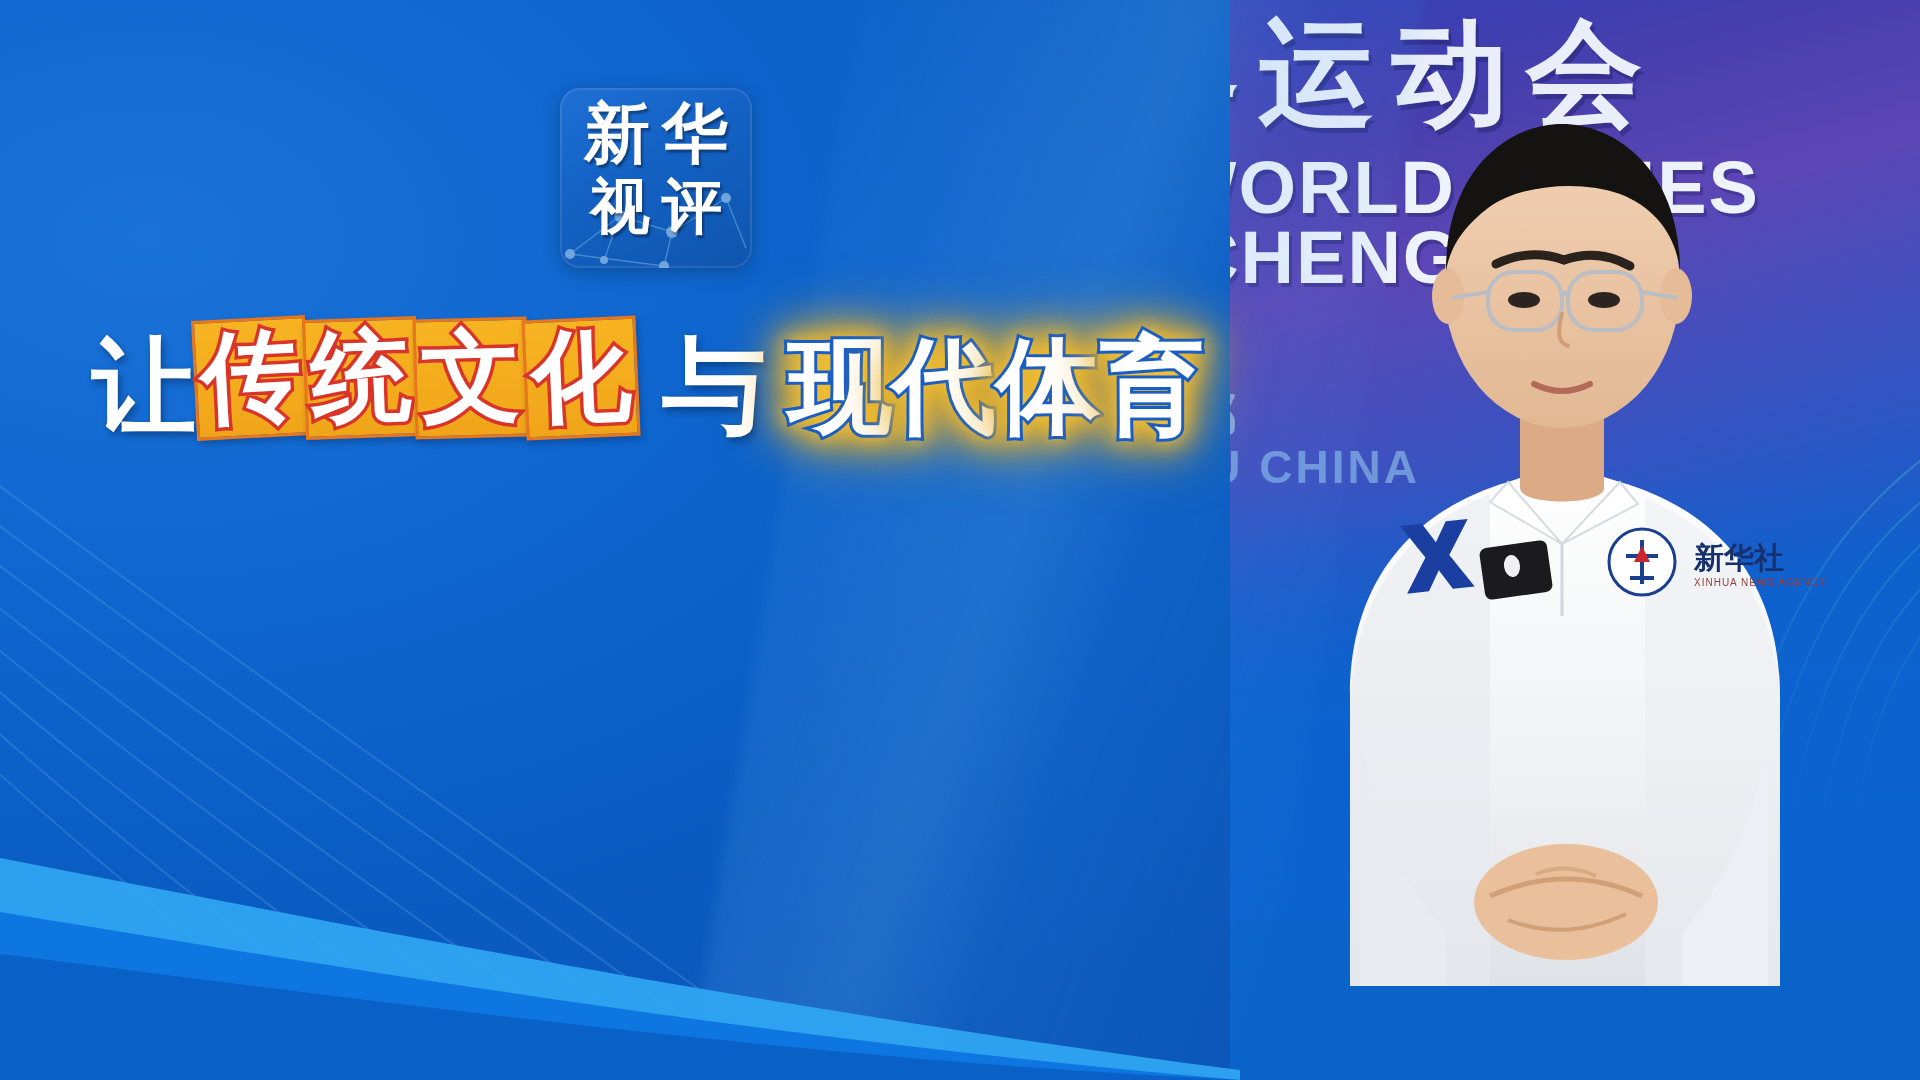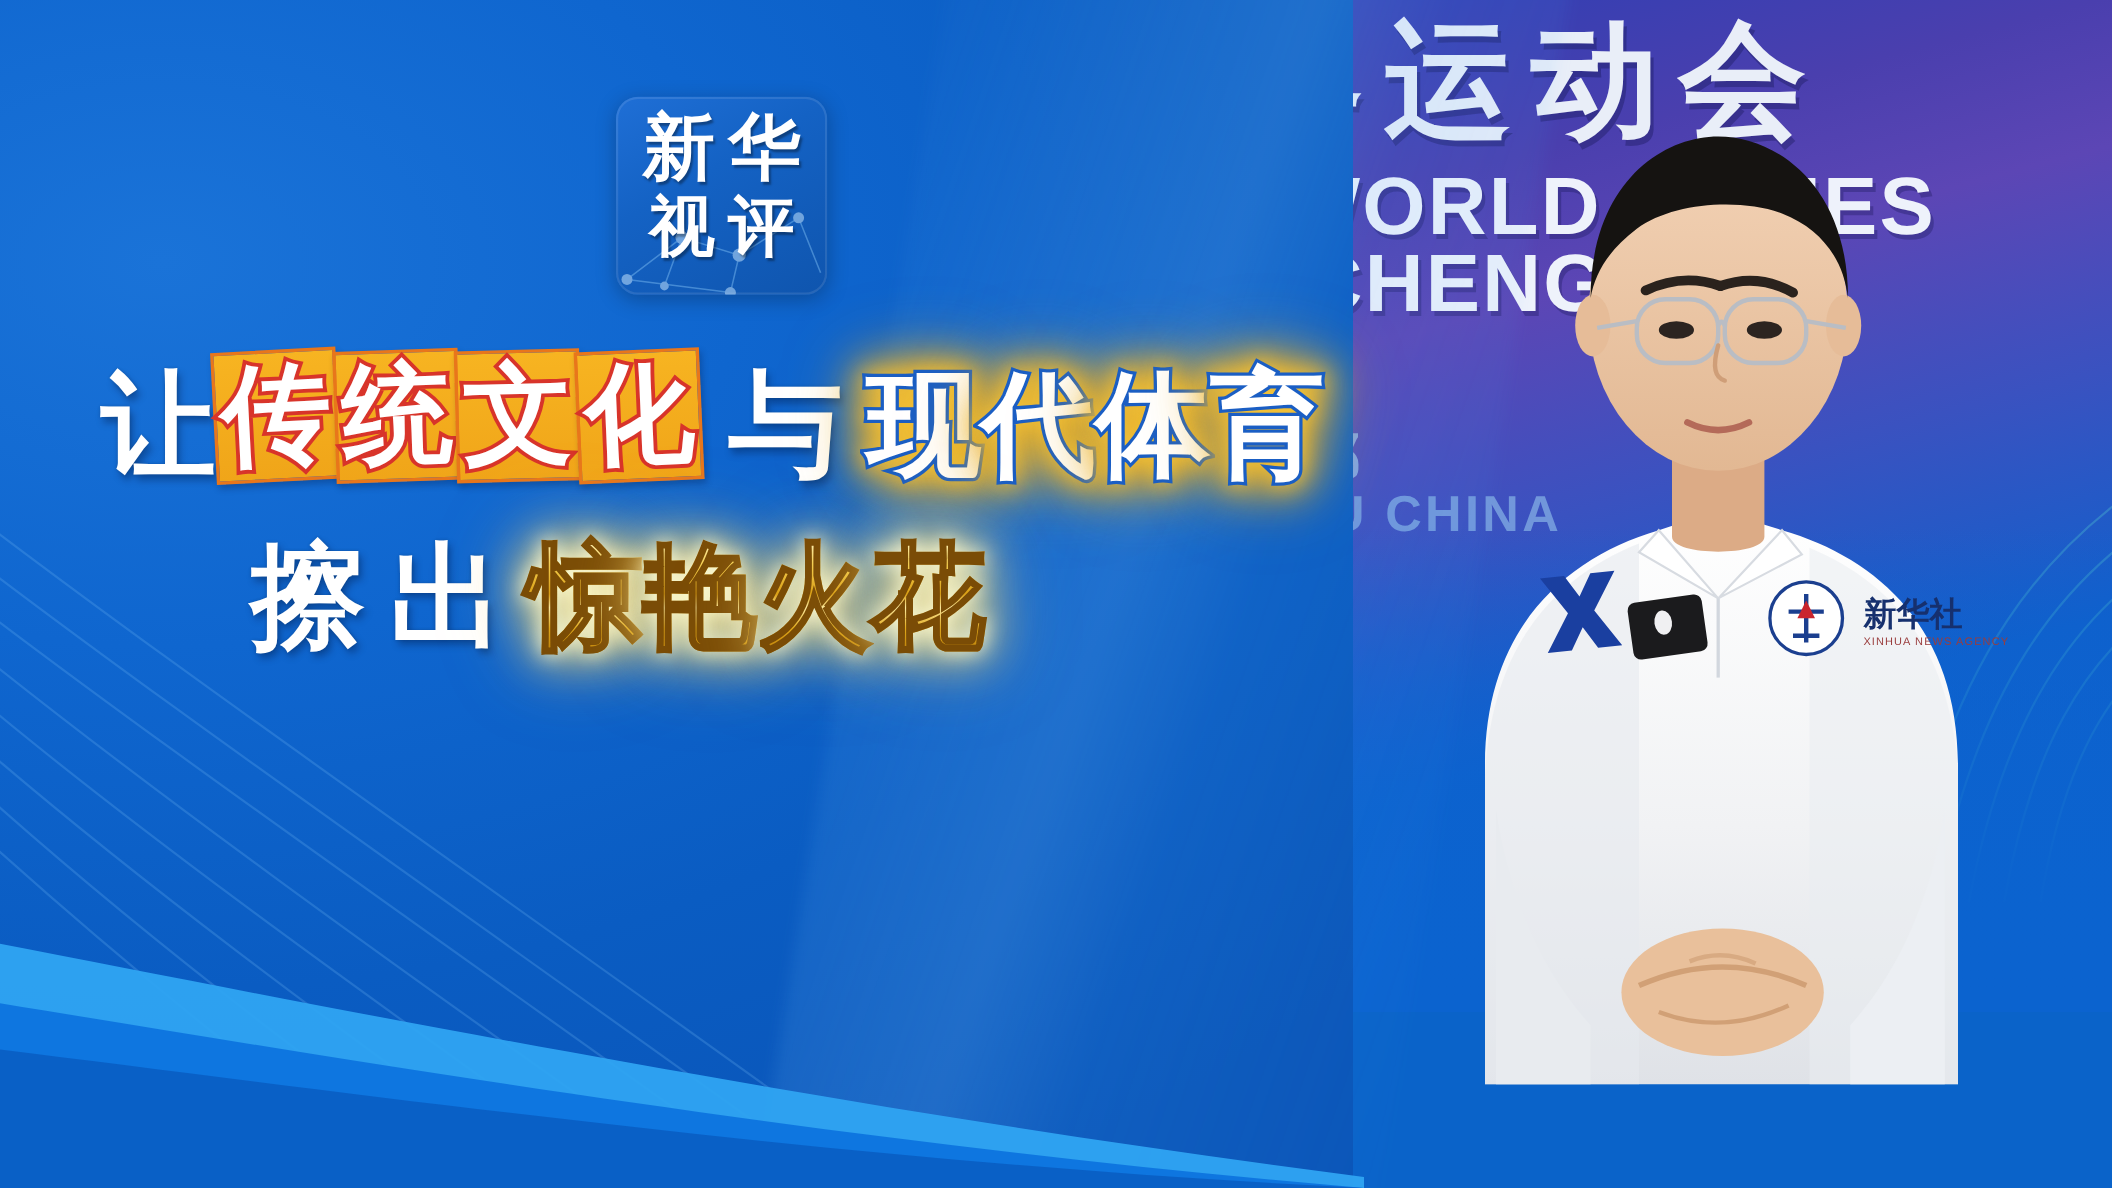--- a/index.html
+++ b/index.html
@@ -297,19 +297,16 @@
       <span>评</span>
     </div>
   </div>
 
   <div class="headline">
 
     <div class="line1">
       <span class="ch w">让</span><span class="tile t1"><span>传</span></span><span class="tile t2"><span>统</span></span><span class="tile t3"><span>文</span></span><span class="tile t4"><span>化</span></span><span class="ch w" style="margin-left:26px;">与</span><span class="ch goldglow" style="margin-left:22px;">现</span><span class="ch goldglow">代</span><span class="ch goldglow">体</span><span class="ch goldglow">育</span>
     </div>
 
-    <div class="line2">
-      <span class="ch w">擦</span><span class="ch w" style="margin-left:22px;">出</span><span class="ch goldfill" style="margin-left:22px;">惊</span><span class="ch goldfill">艳</span><span class="ch goldfill">火</span><span class="ch goldfill">花</span>
-    </div>
 
   </div>
 
 </div>
 
 </body></html>

